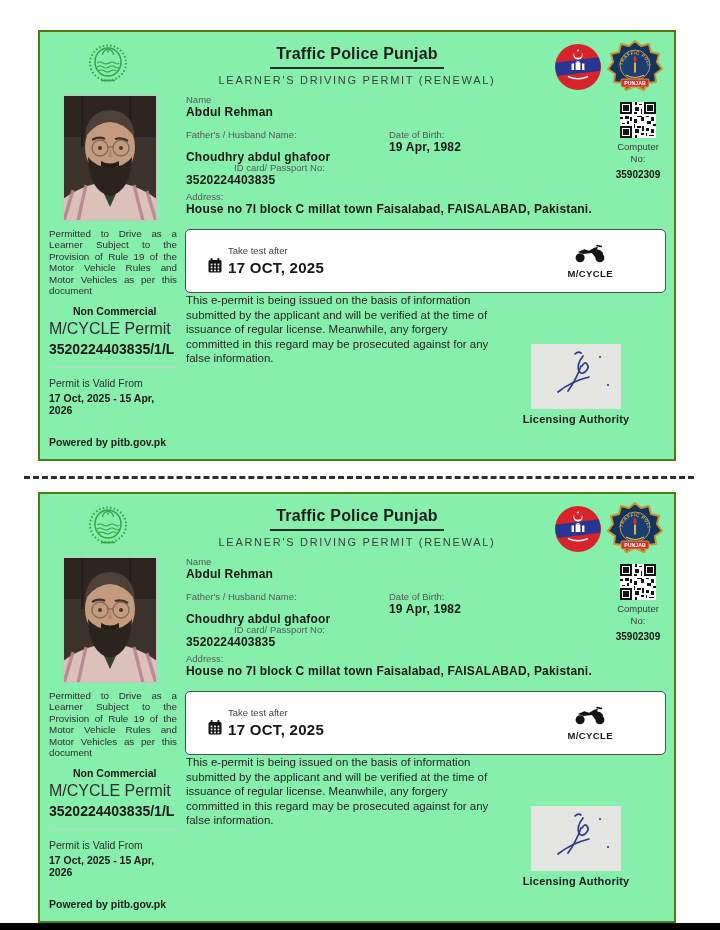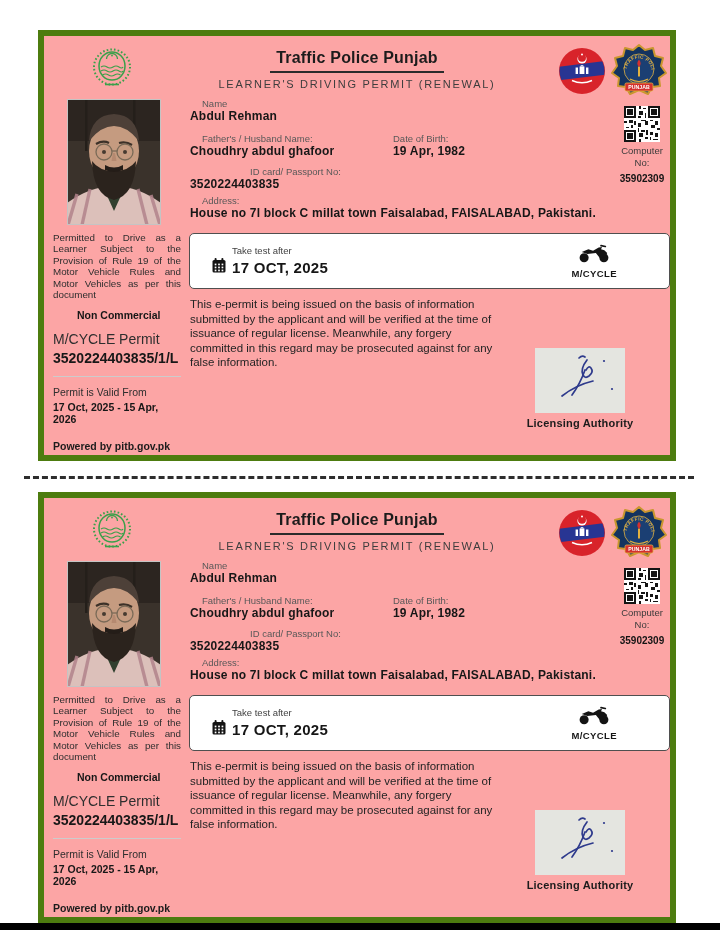--- a/index.html
+++ b/index.html
@@ -1,57 +1,57 @@
 <!DOCTYPE html>
 <html><head>
 <meta charset="utf-8">
 <style>
   html,body{margin:0;padding:0;}
   body{width:720px;height:930px;background:#fff;font-family:"Liberation Sans",sans-serif;color:#1d1d1d;position:relative;overflow:hidden;}
 
-  .card{position:absolute;left:38px;width:638px;height:431px;background:#fca5a5;border:6px solid #4d7c0f;box-sizing:border-box;}
+  .card{position:absolute;left:38px;width:638px;height:431px;background:#86efac;border:2px solid #4d7c0f;box-sizing:border-box;}
   .card-1{top:30px;}
   .card-2{top:492px;}
 
   .cut-line{position:absolute;left:24px;top:476px;width:670px;height:0;border-top:3px dashed #2e2e2e;}
   .bottom-bar{position:absolute;left:0;top:923px;width:720px;height:7px;background:#000;}
 
   .govt-logo{position:absolute;left:48px;top:11px;}
   .header-center{position:absolute;left:120px;right:120px;top:13px;text-align:center;}
   .title{display:inline-block;font-size:16px;font-weight:bold;letter-spacing:.2px;color:#1c1c1c;border-bottom:2px solid #2b2b2b;padding:0 6px 4px;}
   .subtitle{margin-top:5px;font-size:11px;letter-spacing:1.7px;color:#3d3d3d;}
   .badge-roundel{position:absolute;left:514px;top:11px;}
   .badge-shield{position:absolute;left:566px;top:7px;}
   .photo{position:absolute;left:23px;top:63px;width:94px;height:126px;}
   .photo svg{display:block;}
 
-  .f-label{position:absolute;left:158px;font-size:9.5px;color:#585858;}
+  .f-label{position:absolute;left:146px;font-size:9.5px;color:#585858;}
   .f-value{position:absolute;left:146px;font-size:12px;font-weight:bold;color:#171717;letter-spacing:.2px;}
   .pos-name-l{top:62px;}   .pos-name-v{top:73px;}
-  .pos-father-l{top:97px;} .pos-father-v{top:108px;}
+  .pos-father-l{top:97px;} .pos-father-v{top:118px;}
   .pos-dob-l{top:97px;left:349px;} .pos-dob-v{top:108px;left:349px;}
   .pos-id-l{top:130px;padding-left:48px;}    .pos-id-v{top:141px;}
   .pos-addr-l{top:159px;}  .pos-addr-v{top:170px;width:485px;}
 
   .qr-block{position:absolute;left:560px;top:70px;width:76px;text-align:center;}
   .qr-block svg{display:block;margin:0 auto 3px auto;}
   .qr-cap{font-size:9.5px;color:#3a3a3a;line-height:1.3;}
   .qr-num{font-size:10px;font-weight:bold;color:#141414;margin-top:3px;}
 
-  .test-box{position:absolute;left:145px;top:197px;width:481px;height:56px;border:1px solid #4f4f4f;border-radius:5px;box-sizing:border-box;display:flex;align-items:center;justify-content:space-between;padding:0 52px 0 22px;background:#fff;}
+  .test-box{position:absolute;left:145px;top:197px;width:481px;height:64px;border:1px solid #4f4f4f;border-radius:5px;box-sizing:border-box;display:flex;align-items:center;justify-content:space-between;padding:0 52px 0 22px;background:#fff;}
   .tb-label{font-size:9.5px;color:#3f3f3f;margin:0 0 2px 20px;}
   .tb-date-row{display:flex;align-items:center;gap:6px;}
   .tb-date{font-size:15px;font-weight:bold;letter-spacing:.3px;color:#161616;}
   .tb-right{display:flex;flex-direction:column;align-items:center;gap:1px;}
   .tb-veh{font-size:9.5px;font-weight:bold;letter-spacing:.4px;color:#161616;}
 
   .sidebar{position:absolute;left:9px;top:196px;width:128px;}
   .rules{font-size:9.8px;line-height:11.4px;text-align:justify;color:#2e2e2e;}
   .cat{margin-top:9px;font-weight:bold;font-size:10.5px;color:#171717;margin-left:24px;}
-  .ptype{margin-top:10px;font-size:14px;color:#2e2e2e;}
+  .ptype{margin-top:3px;font-size:16px;color:#2e2e2e;}
   .pnum{margin-top:3px;font-weight:bold;font-size:14px;color:#171717;}
   .sep{margin-top:10px;border-top:1px solid #ccc;height:0;}
   .vlabel{margin-top:9px;font-size:10.5px;color:#2e2e2e;}
   .vrange{margin-top:3px;font-weight:bold;font-size:10.5px;color:#171717;}
 
   .disclaimer{position:absolute;left:146px;top:261px;width:304px;font-size:11.5px;line-height:14.5px;color:#242424;}
   .signature{position:absolute;left:491px;top:312px;width:90px;height:65px;}
   .authority{position:absolute;left:461px;top:381px;width:150px;text-align:center;font-size:11px;font-weight:bold;color:#1c1c1c;letter-spacing:.2px;}
   .powered{position:absolute;left:9px;top:404px;font-size:10.5px;font-weight:bold;color:#1c1c1c;}
 </style>

